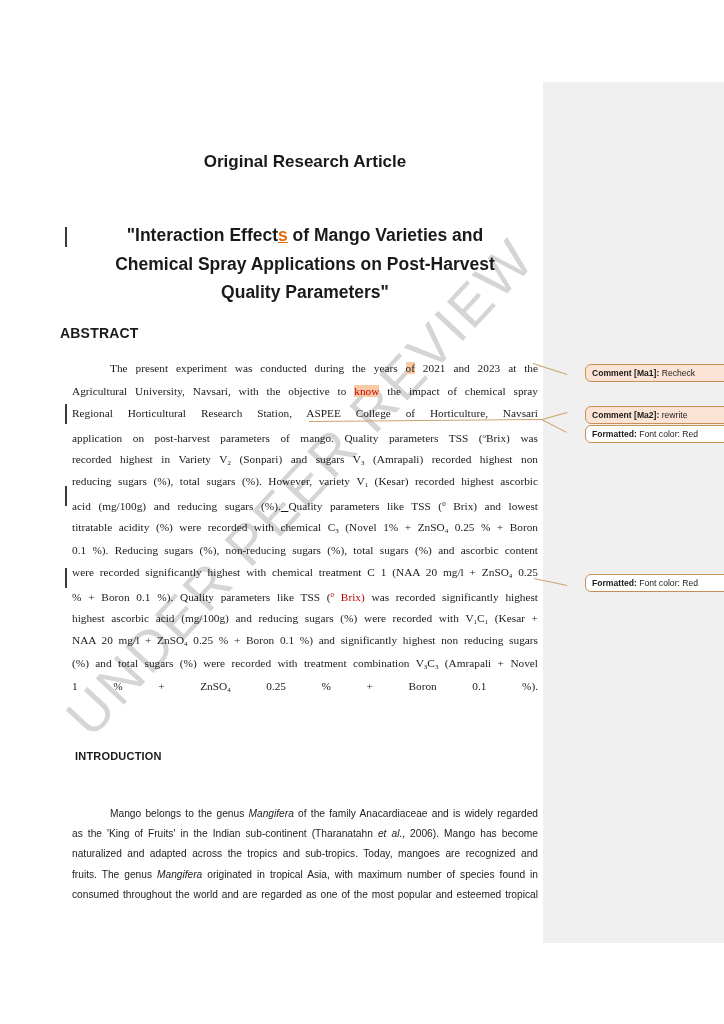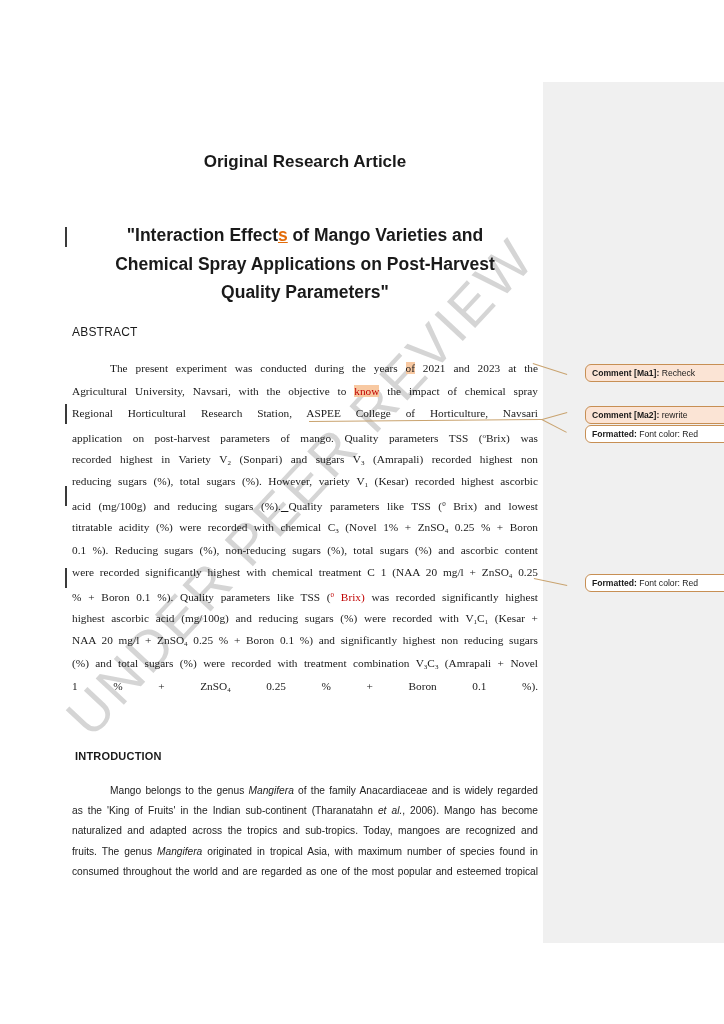--- a/index.html
+++ b/index.html
@@ -10,27 +10,27 @@
   
   #watermark{position:absolute;left:300px;top:487px;transform:translate(-50%,-50%) rotate(-47deg);
              font-size:56px;font-weight:400;letter-spacing:3px;white-space:nowrap;
              color:rgba(150,150,150,0.40);z-index:1;}
   
   .layer{position:absolute;left:0;top:0;width:724px;height:1024px;z-index:2;}
   #kicker{position:absolute;left:72px;top:152px;width:466px;text-align:center;
           font-size:17px;font-weight:bold;}
   #main-title{position:absolute;left:62px;top:221px;width:486px;font-size:17.5px;font-weight:bold;}
   #main-title .line{height:28.5px;line-height:28.5px;text-align:center;white-space:nowrap;}
-  #abstract-heading{position:absolute;left:72px;top:325px;font-size:12px;font-weight:normal;letter-spacing:.2px;}
+  #abstract-heading{position:absolute;left:60px;top:325px;font-size:14px;font-weight:bold;letter-spacing:.2px;}
   #intro-heading{position:absolute;left:75px;top:750px;font-size:11px;font-weight:bold;letter-spacing:.2px;}
   
   .para{position:absolute;left:72px;width:466px;}
   #abstract-para{top:357px;font-family:"Liberation Serif",serif;font-size:11.3px;}
   #abstract-para .line{height:22.7px;line-height:22.7px;text-align:justify;text-align-last:justify;}
-  #intro-para{top:781px;font-family:"Liberation Sans",sans-serif;font-size:10.2px;color:#222;}
+  #intro-para{top:804px;font-family:"Liberation Sans",sans-serif;font-size:10.2px;color:#222;}
   #intro-para .line{height:20.2px;line-height:20.2px;text-align:justify;text-align-last:justify;}
   .para .line.ind{text-indent:38px;}
   .para .line.last{text-align:left;text-align-last:left;}
   
   .sub{font-size:.62em;vertical-align:-0.25em;}
   .sup{font-size:.62em;vertical-align:0.55em;}
   .red{color:#c00000;}
   .hl{background:#f8c9a2;}
   .it{font-style:italic;}
   .or{color:#e36c0a;text-decoration:underline;}

